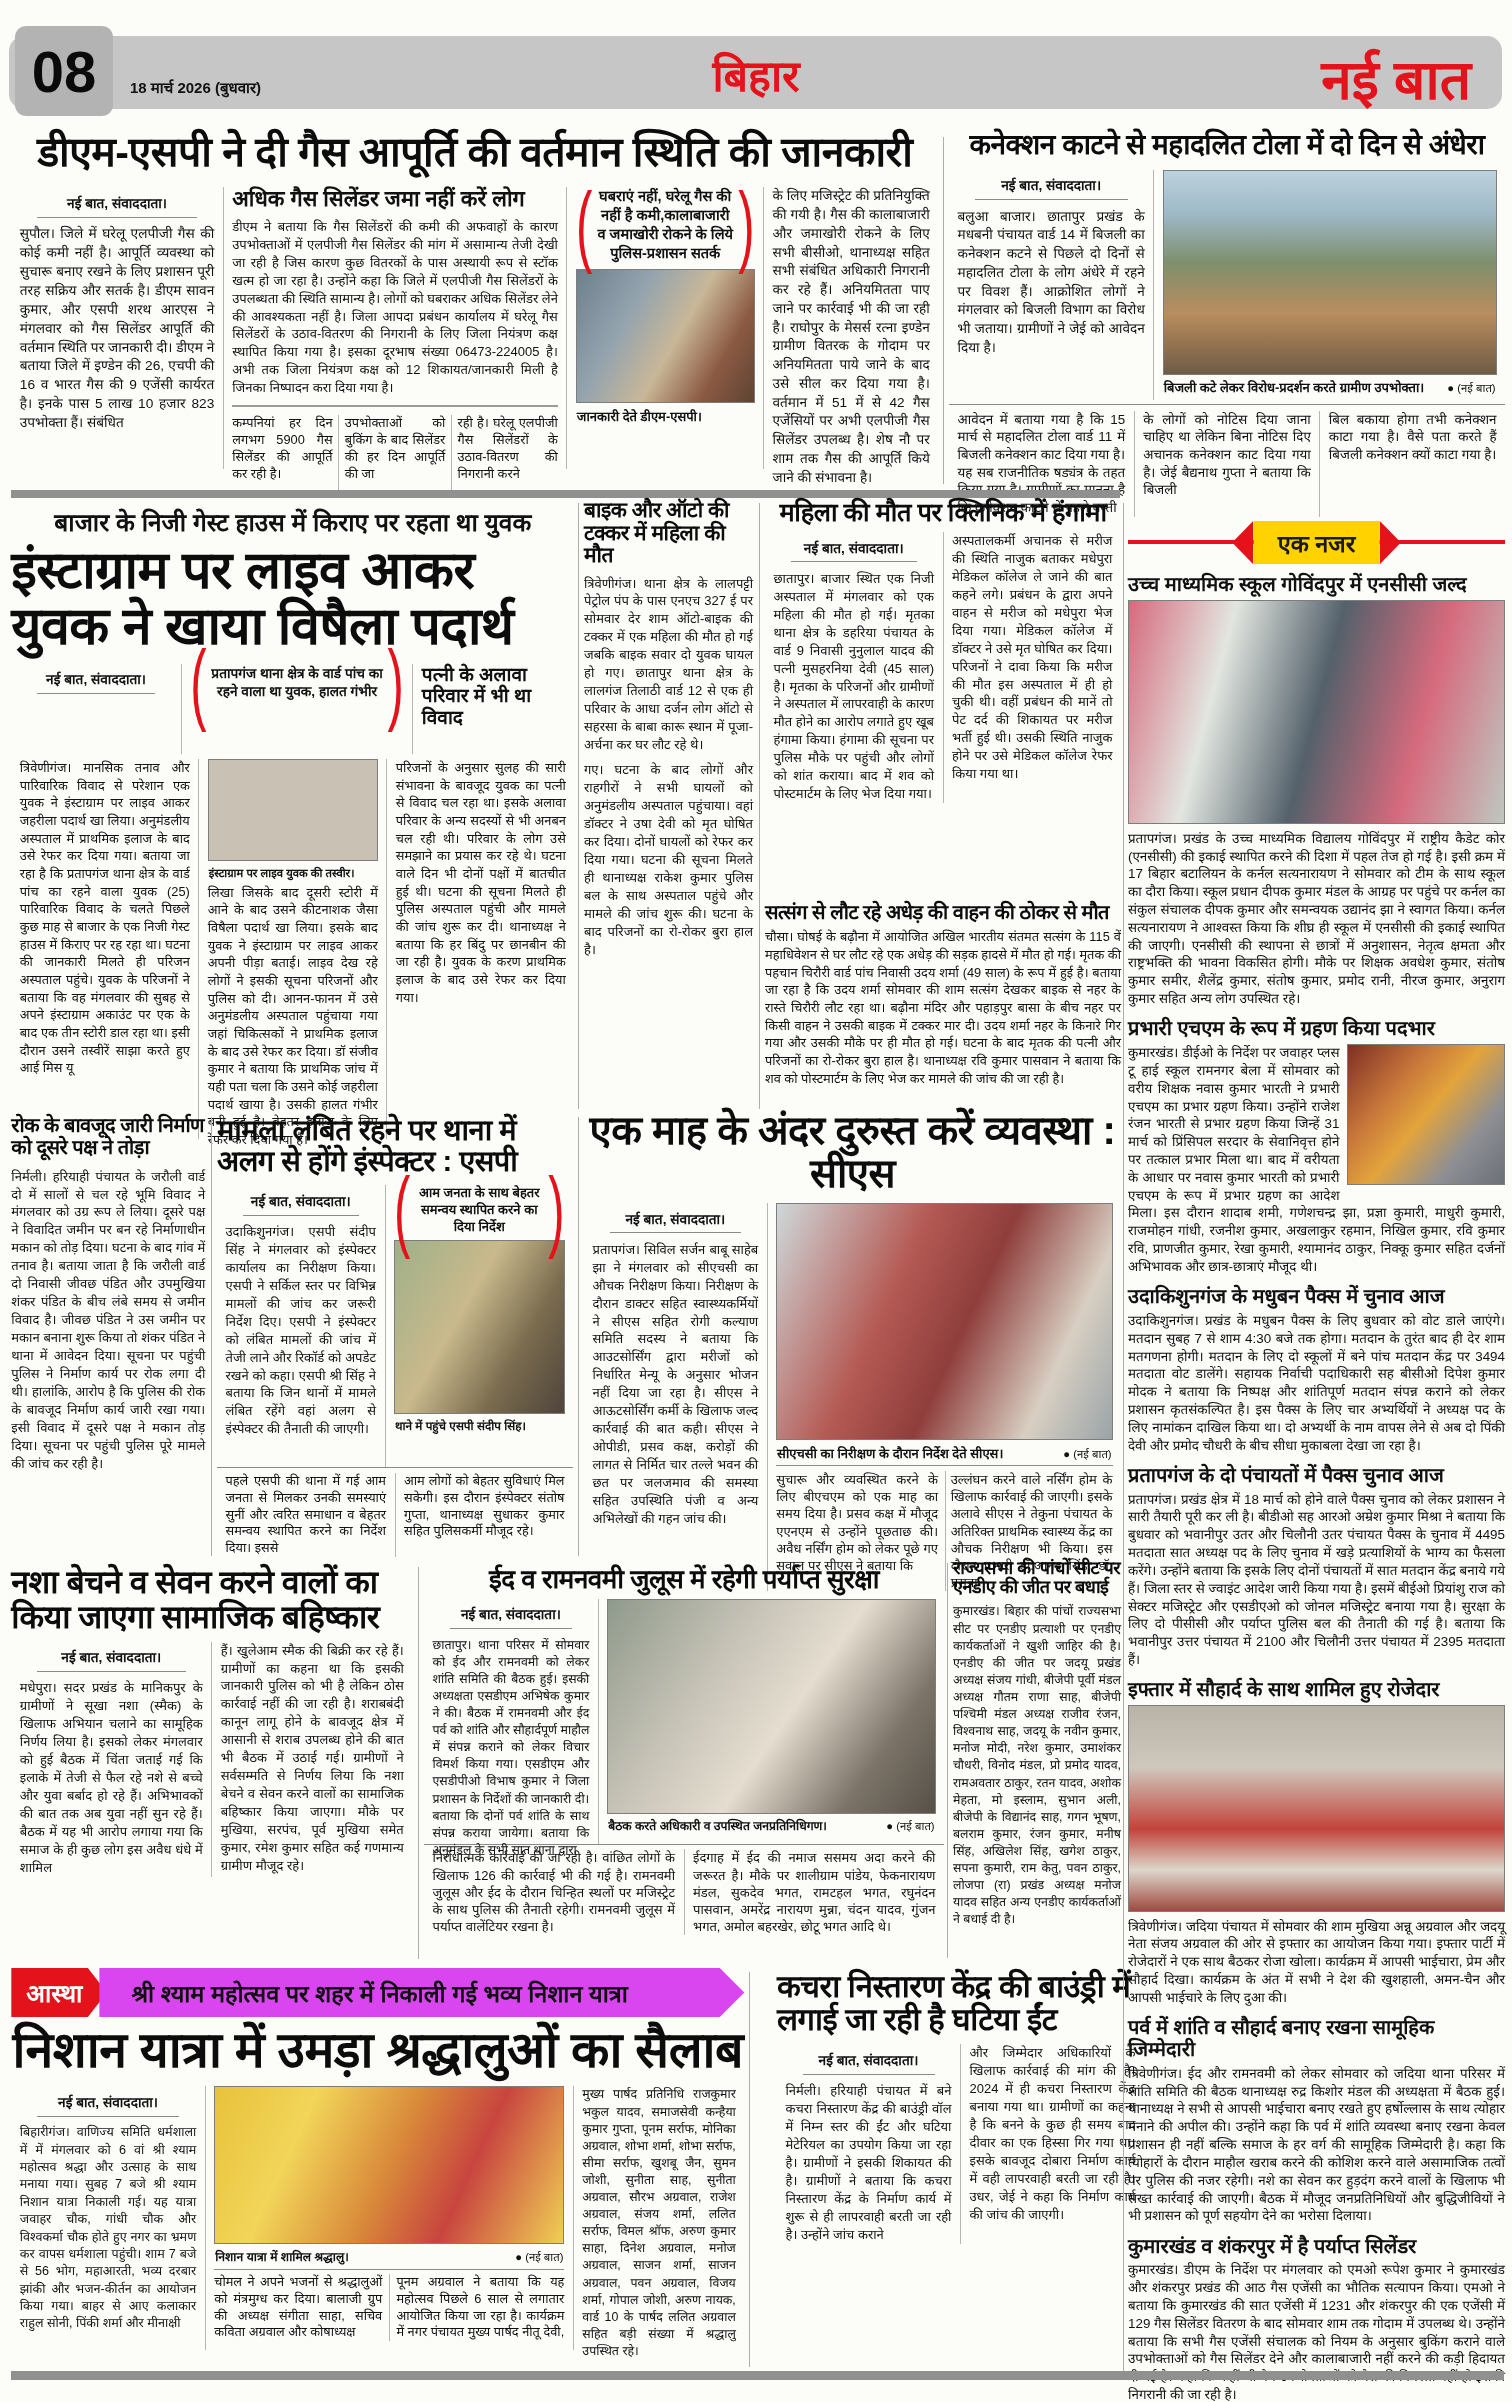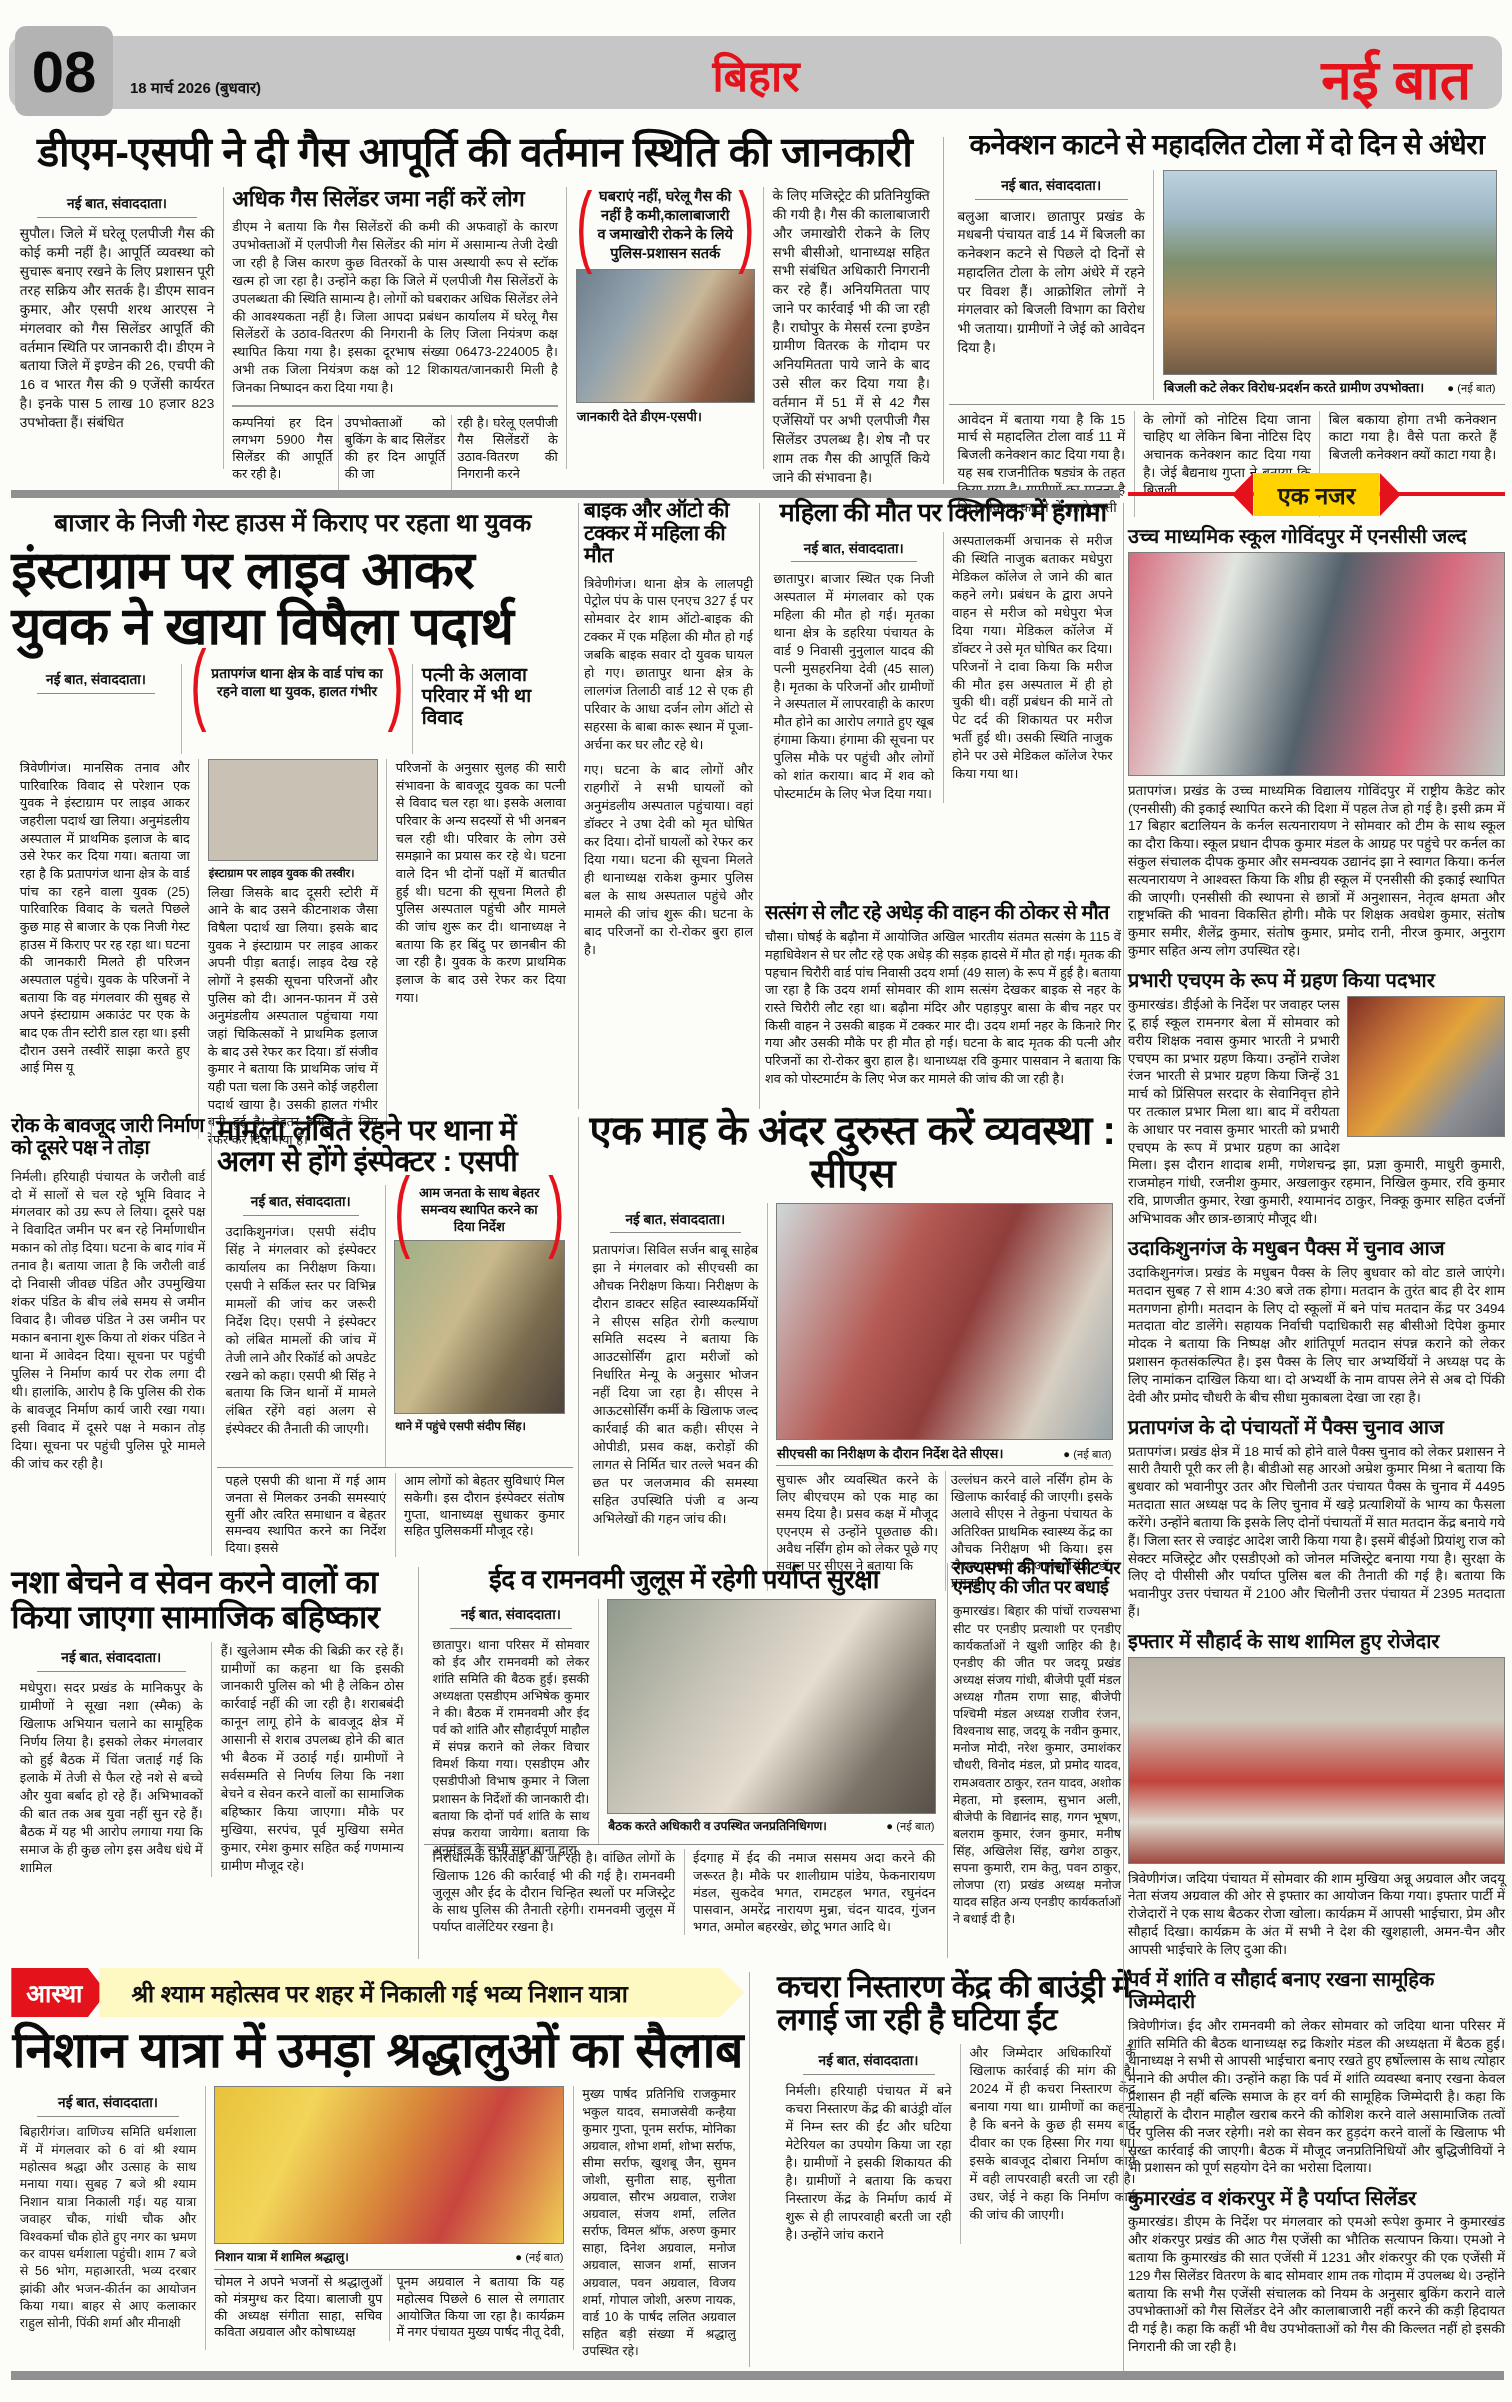--- a/index.html
+++ b/index.html
@@ -34,36 +34,36 @@
   .ph-sp{background:linear-gradient(120deg,#9fb089 0%,#c9b98c 40%,#7b6c4f 70%,#4e443a 100%);}
   .ph-cs{background:linear-gradient(115deg,#cfd8da 0%,#b55a54 35%,#8f3e3c 55%,#d8cfc2 80%,#9aa4a8 100%);}
   .ph-school{background:linear-gradient(105deg,#d66a7d 0%,#e2e6e0 25%,#54616b 50%,#d66a7d 75%,#bfc7c0 100%);}
   .ph-hm{background:linear-gradient(130deg,#7e2f23 0%,#c7763a 30%,#e3a43b 50%,#8d8f94 75%,#6b6f77 100%);}
   .ph-iftar{background:linear-gradient(180deg,#b9b2a6 0%,#cfc8bd 30%,#c2433b 60%,#ddd7cc 80%,#9f4a40 100%);}
   .ph-meet{background:linear-gradient(125deg,#8f9a8c 0%,#cbc6ba 35%,#e4ddd0 55%,#7c7468 80%,#565048 100%);}
   .ph-yatra{background:linear-gradient(115deg,#e8c23a 0%,#f2d559 25%,#d98a3a 50%,#c8453f 70%,#f0cf55 100%);}
   .vline{position:absolute;width:0.9px;background:#adadad;}
   .grayline{position:absolute;background:#909090;}
   
-  .eknajar{position:absolute;left:1128px;top:473px;width:377px;height:1872px;}
+  .eknajar{position:absolute;left:1128px;top:521px;width:377px;height:1872px;}
   .en-badge-row{position:relative;height:43px;}
   .en-line{position:absolute;left:0;right:0;top:19px;height:3.8px;background:#e4131b;}
   .en-badge{position:absolute;left:50%;top:0;transform:translateX(-50%);display:flex;align-items:stretch;}
   .en-chev{width:21px;background:#e4131b;}
   .en-chev.l{clip-path:polygon(0 50%,100% 0,100% 100%);}
   .en-chev.r{clip-path:polygon(100% 50%,0 0,0 100%);}
   .en-label{background:#ffd200;padding:5.6px 24.5px;font-size:23.5px;font-weight:800;color:#1a1a1a;}
   .en-item{margin-top:9.4px;}
   .en-head{font-size:20px;font-weight:800;line-height:1.1;margin-bottom:4.7px;}
   .en-body{font-size:13.4px;line-height:1.33;text-align:justify;}
   
   .aastha{position:absolute;left:11.3px;top:1968px;width:733px;height:49px;display:flex;}
   .aastha-badge{background:#e4131b;color:#fff;font-size:24.5px;font-weight:800;display:flex;align-items:center;
     padding:0 24.5px 0 15px;clip-path:polygon(0 0,calc(100% - 19px) 0,100% 50%,calc(100% - 19px) 100%,0 100%);}
-  .aastha-strip{flex:1;background:#fef9c3;margin-left:-7.5px;display:flex;align-items:center;padding:0 38px 0 32px;
+  .aastha-strip{flex:1;background:#d946ef;margin-left:-7.5px;display:flex;align-items:center;padding:0 38px 0 32px;
     clip-path:polygon(0 0,calc(100% - 24.5px) 0,100% 50%,calc(100% - 24.5px) 100%,0 100%);font-size:23.5px;font-weight:800;}
   .mini{font-size:12.8px;line-height:1.32;text-align:justify;}
   .subhead{font-weight:800;line-height:1.15;}
 </style>
 </head>
 <body>
 
 <div id="page">
 
   <div class="hdr-bar"></div>

